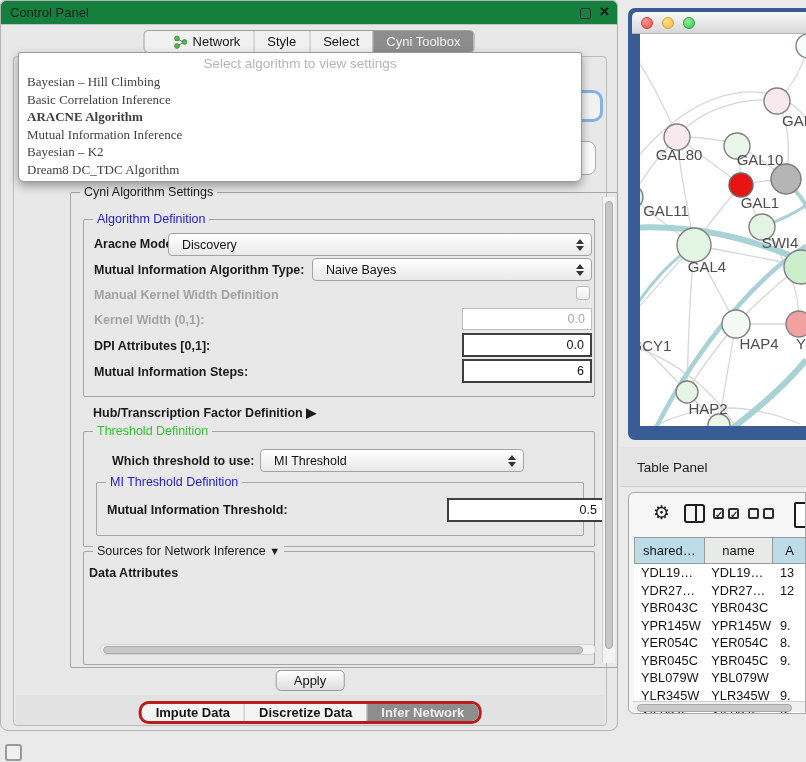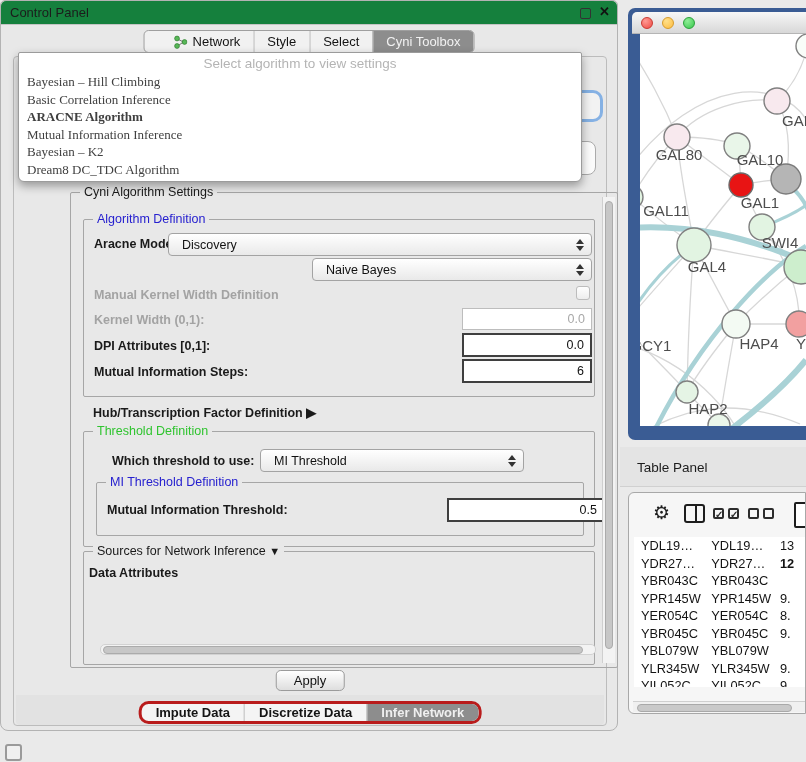--- a/index.html
+++ b/index.html
@@ -177,20 +177,21 @@
 
         <span class="lbl" style="left:10px; top:17px;">Aracne Mode:</span>
         <div class="combo" style="left:84px; top:13px; width:424px;">
           <span>Discovery</span>
           <span class="spin">
               <i class="up"></i>
               <i class="dn"></i>
             </span>
         </div>
 
+        <span class="lbl" style="left:10px; top:43px;">Mutual Information Algorithm Type:</span>
         <div class="combo" style="left:228px; top:38px; width:280px;">
           <span>Naive Bayes</span>
           <span class="spin">
               <i class="up"></i>
               <i class="dn"></i>
             </span>
         </div>
 
         <span class="lbl dim" style="left:10px; top:68px;">Manual Kernel Width Definition</span>
         <span class="chk" style="left:492px; top:66px;"></span>
@@ -360,29 +361,34 @@
     <span class="gear" style="left:24px; top:8px;">⚙</span>
     <span class="splitcol" style="left:55px; top:11px;"></span>
     <span class="cb" style="left:84px; top:15px;">✓</span>
     <span class="cb" style="left:99px; top:15px;">✓</span>
     <span class="cb" style="left:119px; top:15px;"></span>
     <span class="cb" style="left:134px; top:15px;"></span>
     <span class="doc-part" style="left:165px; top:9px;"></span>
   </div>
 
   <div id="tp-table">
+    <div id="tp-head">
+      <div class="hcell" style="width:84px; background:#bcdde8;">shared…</div>
+      <div class="hcell" style="width:82px; background:#e8eae8;">name</div>
+      <div class="hcell" style="width:40px; background:#bcdde8;">A</div>
+    </div>
     <div class="trow">
       <div class="tcell" style="width:84px;">YDL19…</div>
       <div class="tcell" style="width:82px;">YDL19…</div>
       <div class="tcell" style="width:40px;">13</div>
     </div>
     <div class="trow">
       <div class="tcell" style="width:84px;">YDR27…</div>
       <div class="tcell" style="width:82px;">YDR27…</div>
-      <div class="tcell" style="width:40px;font-weight:bold;">12</div>
+      <div class="tcell" style="width:40px;">12</div>
     </div>
     <div class="trow">
       <div class="tcell" style="width:84px;">YBR043C</div>
       <div class="tcell" style="width:82px;">YBR043C</div>
       <div class="tcell" style="width:40px;"></div>
     </div>
     <div class="trow">
       <div class="tcell" style="width:84px;">YPR145W</div>
       <div class="tcell" style="width:82px;">YPR145W</div>
       <div class="tcell" style="width:40px;">9.</div>

